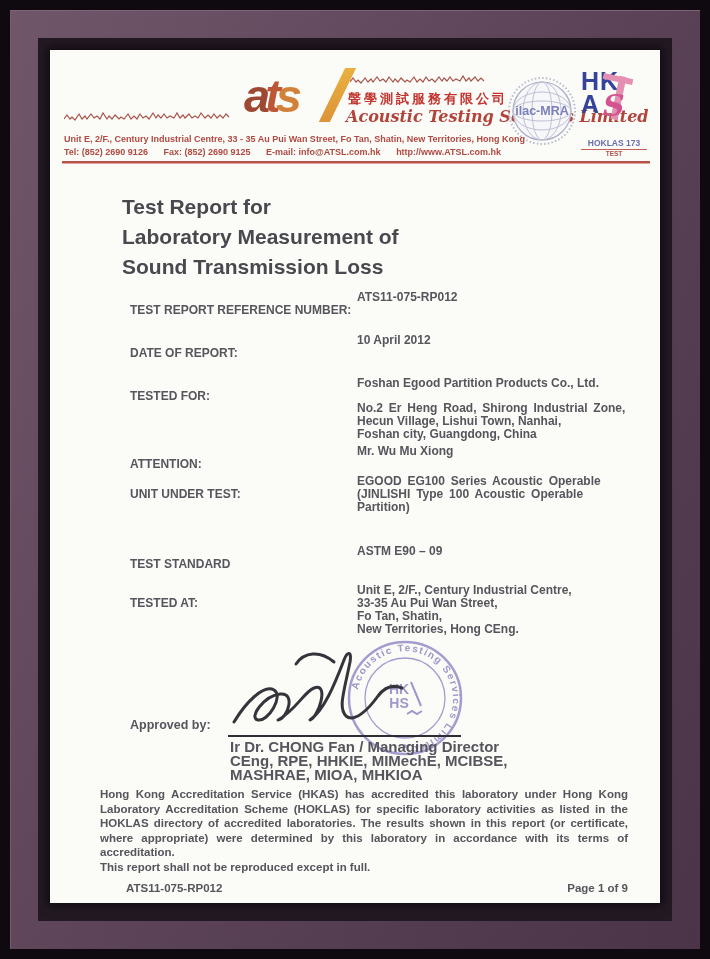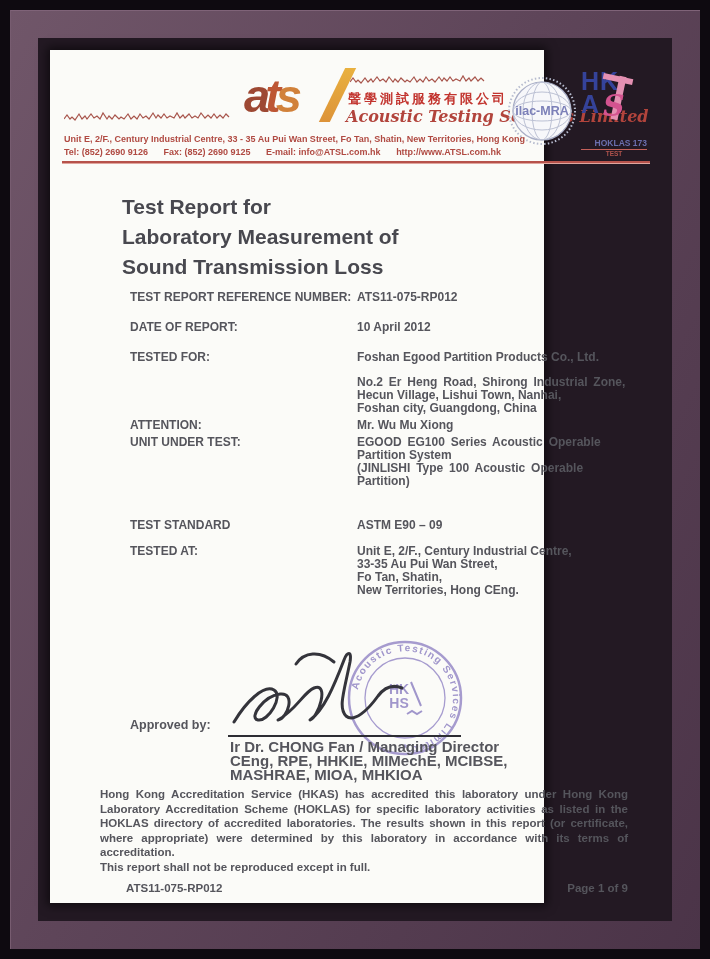--- a/index.html
+++ b/index.html
@@ -6,21 +6,21 @@
   body{
     width:710px;height:959px;position:relative;overflow:hidden;
     background:#0e0a10;
     font-family:"Liberation Sans", sans-serif;
   }
   
   .frame-bevel{position:absolute;inset:10px;background:linear-gradient(118deg,#705669 0%,#5e4559 45%,#4b3448 100%);}
   .frame-bevel::after{content:"";position:absolute;inset:0;border-top:1px solid #7f6378;border-left:1px solid #775c70;}
   .frame-dark{position:absolute;inset:38px;background:#231923;}
   
-  .page{position:absolute;left:50px;top:50px;width:494px;height:853px;background:#fbfbf8;box-shadow:0 0 9px 3px rgba(0,0,0,.55);}
+  .page{position:absolute;left:50px;top:50px;width:610px;height:853px;background:#fbfbf8;box-shadow:0 0 9px 3px rgba(0,0,0,.55);}
   
   .squiggle{position:absolute;}
   .logo-atsl{position:absolute;left:194px;top:18px;width:100px;height:58px;font-style:italic;font-weight:900;font-size:47px;line-height:55px;letter-spacing:-5px;white-space:nowrap;}
   .logo-atsl .la{color:#9d4833;}
   .logo-atsl .lt{color:#bd5634;}
   .logo-atsl .ls{color:#d1813a;}
   .logo-slash{position:absolute;left:88px;top:0px;width:11px;height:54px;background:linear-gradient(#e9b13f,#dd9338);transform:skewX(-26deg);}
   .zh-name{position:absolute;left:298px;top:40px;font-size:13px;font-weight:bold;color:#c2342e;letter-spacing:3px;white-space:nowrap;}
   .en-name{position:absolute;left:296px;top:57px;font-family:"DejaVu Serif",serif;font-style:italic;font-weight:bold;font-size:16px;color:#b2443c;white-space:nowrap;}
   .contact{position:absolute;left:14px;font-size:9px;font-weight:600;color:#b04a42;white-space:nowrap;}
@@ -28,28 +28,28 @@
   .sep{position:absolute;left:12px;top:111px;width:588px;border-top:2px solid #b6524b;border-bottom:1px solid #e0a59e;}
   
   .ilac{position:absolute;left:457px;top:26px;}
   
   .hkas{position:absolute;left:531px;top:20px;width:66px;}
   .hkas-hk{font-size:25px;font-weight:900;color:#35439a;letter-spacing:1px;line-height:22px;}
   .hkas-a{font-size:25px;font-weight:900;color:#35439a;line-height:24px;}
   .hkas-s{position:absolute;left:22px;top:18px;font-family:"DejaVu Serif",serif;font-style:italic;font-weight:bold;font-size:30px;color:#d3538f;}
   .hkas-tbar{position:absolute;left:34px;top:6px;width:7px;height:44px;background:#e490b2;transform:rotate(12deg);}
   .hkas-tbar2{position:absolute;left:22px;top:6px;width:30px;height:6px;background:#e490b2;transform:rotate(12deg);}
-  .hoklas{position:absolute;left:0;top:68px;width:66px;text-align:right;font-size:8.5px;font-weight:bold;color:#6a6fae;border-bottom:1px solid #c4605a;padding-bottom:1px;white-space:nowrap;}
+  .hoklas{position:absolute;left:0;top:68px;width:66px;text-align:center;font-size:8.5px;font-weight:bold;color:#6a6fae;border-bottom:1px solid #c4605a;padding-bottom:1px;white-space:nowrap;}
   .hoklas-sub{position:absolute;left:0;top:80px;width:66px;text-align:center;font-size:6.5px;font-weight:bold;color:#b0524c;}
   
   .title{position:absolute;left:72px;top:142px;font-size:21px;font-weight:bold;color:#48484f;line-height:30px;}
   
   .fields{position:absolute;left:80px;top:241px;width:490px;font-size:12px;font-weight:bold;color:#55555c;line-height:13px;}
   .frow{display:flex;margin-bottom:17px;}
-  .flabel{width:227px;flex:none;}
+  .flabel{width:227px;flex:none;margin-top:13px;}
   .fvalue{width:263px;flex:none;}
   .vline{white-space:nowrap;}
   .sp1{word-spacing:2.5px;}
   .addr{margin-top:12px;}
   .mb4{margin-bottom:4px;}
   .mb13{margin-bottom:13px;}
   .mb31{margin-bottom:31px;}
   .mb0{margin-bottom:0;}
   
   .approved-by{position:absolute;left:80px;top:668px;font-size:12.5px;font-weight:bold;color:#55555c;}
@@ -143,21 +143,20 @@
       </div>
     </div>
     <div class="frow mb4">
       <div class="flabel">ATTENTION:</div>
       <div class="fvalue vline">Mr. Wu Mu Xiong</div>
     </div>
     <div class="frow mb31">
       <div class="flabel">UNIT UNDER TEST:</div>
       <div class="fvalue">
         <div class="vline sp1">EGOOD EG100 Series Acoustic Operable</div>
-        <div class="vline">Partition System</div>
         <div class="vline sp1">(JINLISHI Type 100 Acoustic Operable</div>
         <div class="vline">Partition)</div>
       </div>
     </div>
     <div class="frow mb13">
       <div class="flabel">TEST STANDARD</div>
       <div class="fvalue vline">ASTM E90 – 09</div>
     </div>
     <div class="frow mb0">
       <div class="flabel">TESTED AT:</div>

